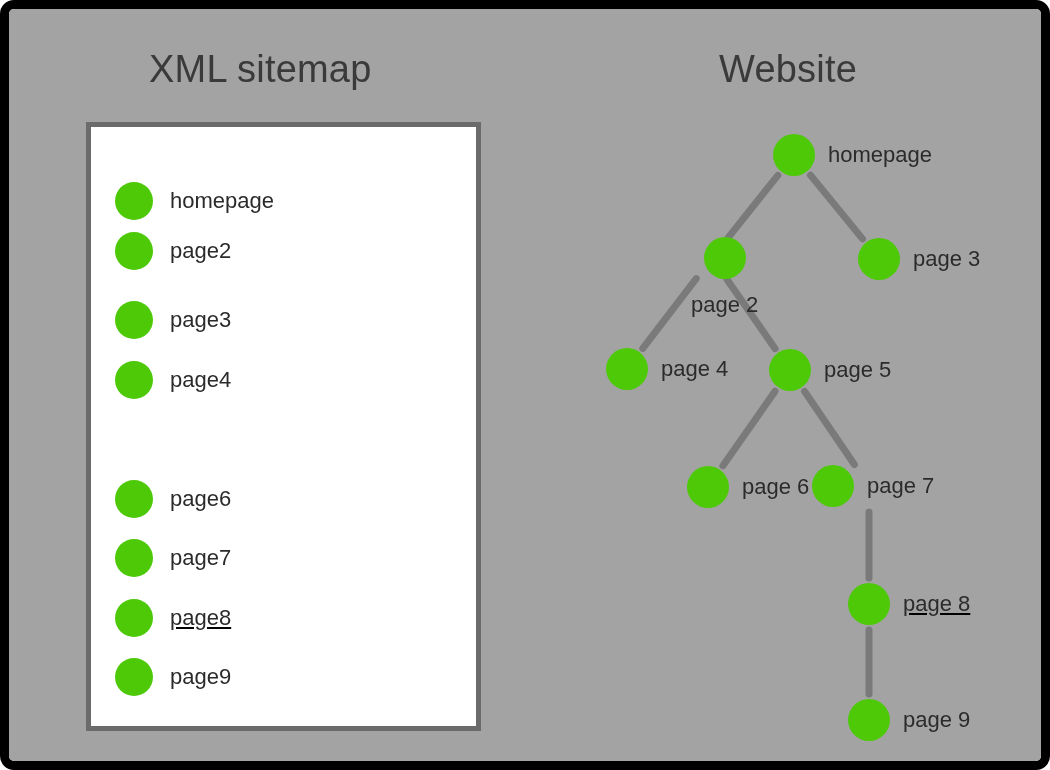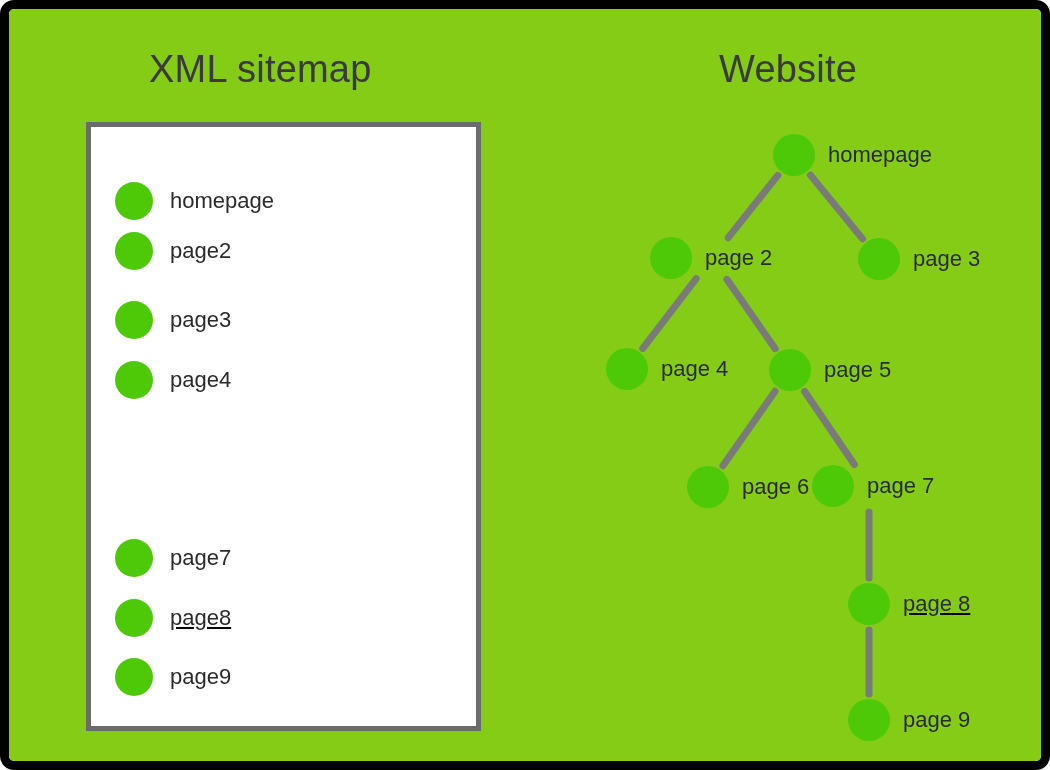--- a/index.html
+++ b/index.html
@@ -21,21 +21,21 @@
     box-sizing: border-box;
     background: #ffffff;
     border: 9px solid #000000;
     border-radius: 14px;
     overflow: hidden;
   }
 
   .inner {
     position: absolute;
     inset: 0;
-    background: #84cc16;
+    background: #a3a3a3;
   }
 
   
   .panel-title {
     position: absolute;
     font-size: 38px;
     font-weight: 400;
     color: #3a3a3a;
     letter-spacing: 0.2px;
     white-space: nowrap;
@@ -137,20 +137,24 @@
             <span class="dot" style="background: rgb(77, 201, 8);"></span>
             <span class="sitemap-label">page2</span>
           </li>
           <li class="sitemap-item" style="top: 173px;">
             <span class="dot" style="background: rgb(77, 201, 8);"></span>
             <span class="sitemap-label">page3</span>
           </li>
           <li class="sitemap-item" style="top: 232.5px;">
             <span class="dot" style="background: rgb(77, 201, 8);"></span>
             <span class="sitemap-label">page4</span>
+          </li>
+          <li class="sitemap-item" style="top: 351.5px;">
+            <span class="dot" style="background: rgb(77, 201, 8);"></span>
+            <span class="sitemap-label">page6</span>
           </li>
           <li class="sitemap-item" style="top: 411px;">
             <span class="dot" style="background: rgb(77, 201, 8);"></span>
             <span class="sitemap-label">page7</span>
           </li>
           <li class="sitemap-item" style="top: 470.5px; text-decoration: underline;">
             <span class="dot" style="background: rgb(77, 201, 8);"></span>
             <span class="sitemap-label">page8</span>
           </li>
           <li class="sitemap-item" style="top: 530px;">
@@ -168,21 +172,21 @@
         <line x1="766.0777681797123" y1="382.29147710943494" x2="713.9222318202877" y2="456.70852289056506" stroke="#7a7a7a" stroke-width="7" stroke-linecap="round"></line>
         <line x1="795.6352584697268" y1="382.4897466137759" x2="845.3647415302732" y2="455.5102533862241" stroke="#7a7a7a" stroke-width="7" stroke-linecap="round"></line>
         <line x1="860" y1="503" x2="860" y2="569" stroke="#7a7a7a" stroke-width="7" stroke-linecap="round"></line>
         <line x1="860" y1="621" x2="860" y2="685" stroke="#7a7a7a" stroke-width="7" stroke-linecap="round"></line>
       </svg>
     <div id="tree-nodes">
         <div class="tree-node" style="left: 785px; top: 146px; pointer-events: auto;">
           <span class="node-dot" style="background: rgb(77, 201, 8);"></span>
           <span class="node-label">homepage</span>
         </div>
-        <div class="tree-node" style="left: 662px; top: 249px; pointer-events: auto;">
+        <div class="tree-node" style="left: 703px; top: 249px; pointer-events: auto; flex-direction: column;">
           <span class="node-dot" style="background: rgb(77, 201, 8);"></span>
           <span class="node-label">page 2</span>
         </div>
         <div class="tree-node" style="left: 870px; top: 250px; pointer-events: auto;">
           <span class="node-dot" style="background: rgb(77, 201, 8);"></span>
           <span class="node-label">page 3</span>
         </div>
         <div class="tree-node" style="left: 618px; top: 360px; pointer-events: auto;">
           <span class="node-dot" style="background: rgb(77, 201, 8);"></span>
           <span class="node-label">page 4</span>

